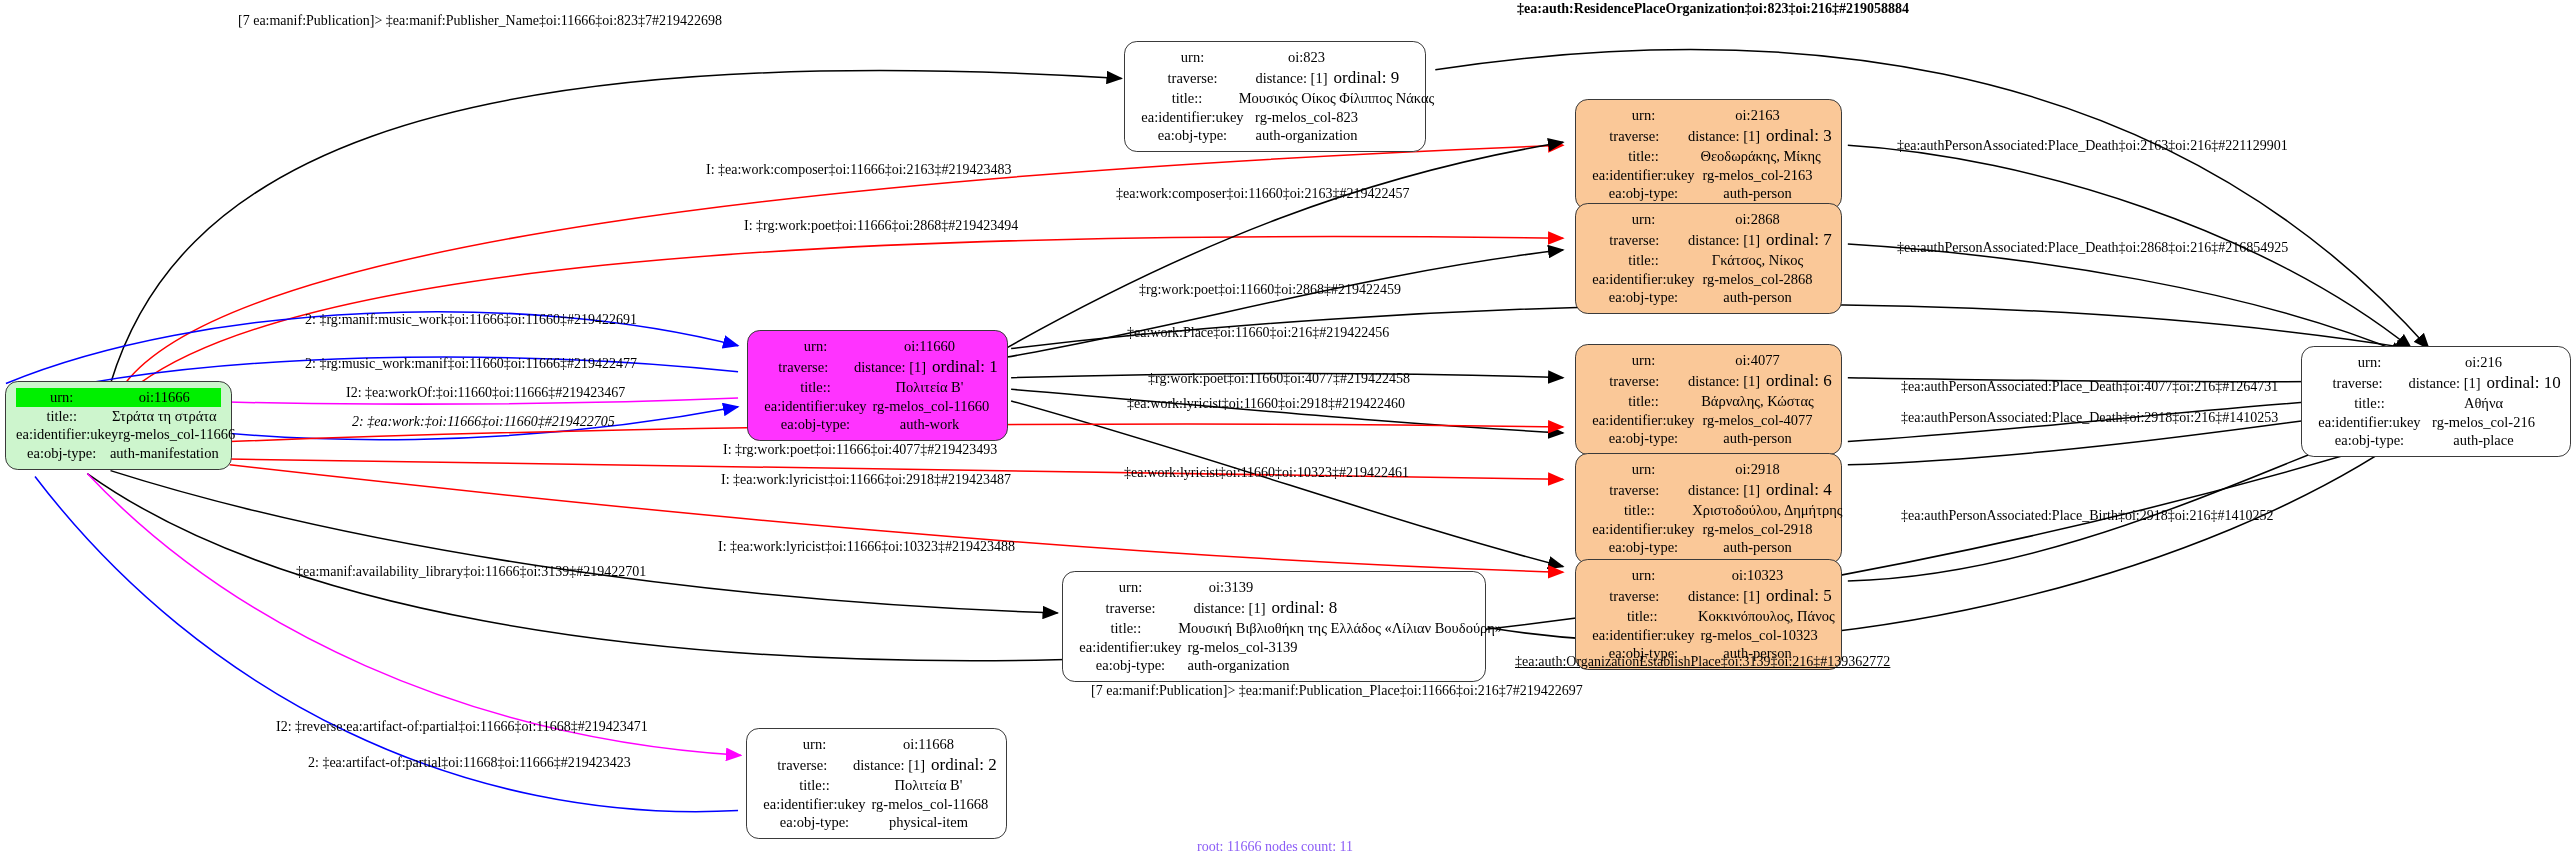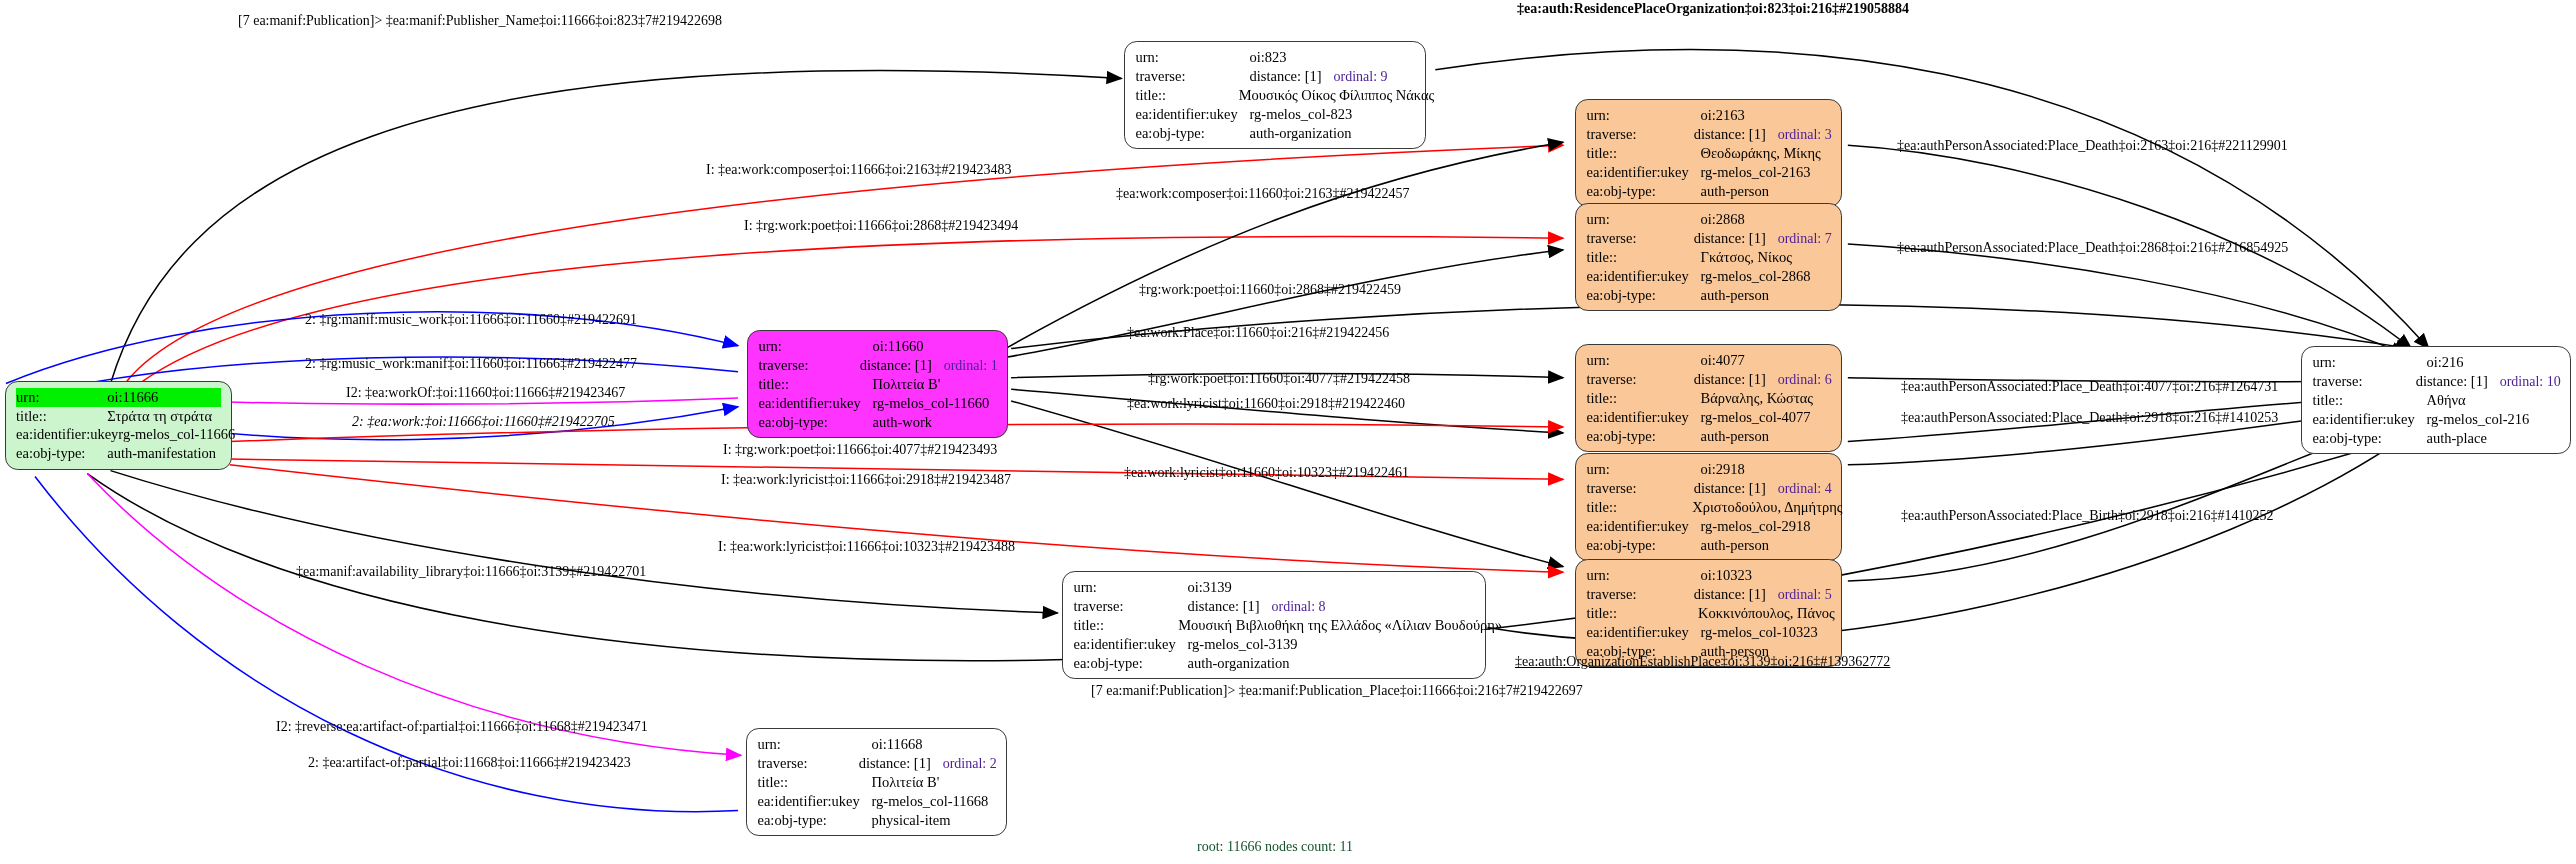--- a/index.html
+++ b/index.html
@@ -2,41 +2,41 @@
 <html style="font-size:9.3px"><head>
 <meta charset="utf-8">
 <title>Graph</title>
 <style>
   html,body{margin:0;padding:0;background:#ffffff;}
   body{font-family:"Liberation Serif", serif;}
   #stage{position:relative;width:2576px;height:864px;background:#fff;overflow:hidden;}
   #edges{position:absolute;left:0;top:0;width:2576px;height:864px;pointer-events:none;}
 
   .node{position:absolute;border:1.2px solid #3a3a3a;border-radius:12.8px;box-sizing:border-box;
-        padding:5.8px 9.3px 5.8px 10.5px;background:#ffffff;}
+        padding:5.8px 9.3px 5.8px 10.5px;background:#ffffff;text-align:center;}
   .node .row{display:flex;align-items:baseline;white-space:nowrap;line-height:1.30;}
   .node .k{display:inline-block;font-size:14.5px;color:#000;}
   .node .v{display:inline-block;font-size:14.5px;color:#000;}
-  .node .v2{display:inline-block;font-size:14px;color:#4c1d95;}
+  .node .v2{display:inline-block;font-size:17px;color:#000000;}
 
   
   .w-std .k{width:114px;}
   .w-std .v{min-width:114px;}
   .w-wide .k{width:114px;}
   .w-wide .v{min-width:87px;}
 
   .n-root{background:#cdf5cd;}
   .n-root .hl{background:#00f000;}
   .n-work{background:#ff33ff;}
   .n-person{background:#fac898;}
   .n-white{background:#ffffff;}
 
   .elabel{position:absolute;font-size:14px;color:#000;white-space:nowrap;
           font-family:"Liberation Serif", serif;}
-  .footer{position:absolute;font-size:14px;color:#14532d;white-space:nowrap;}
+  .footer{position:absolute;font-size:14px;color:#8b5cf6;white-space:nowrap;}
 </style>
 </head>
 <body>
 
 <div id="stage">
 
   <svg id="edges" viewBox="0 0 4433 1487">
     <defs>
       <marker id="ahB" markerWidth="11" markerHeight="9" refX="10" refY="4.5" orient="auto">
         <path d="M0,0 L11,4.5 L0,9 z" fill="#000"></path>

